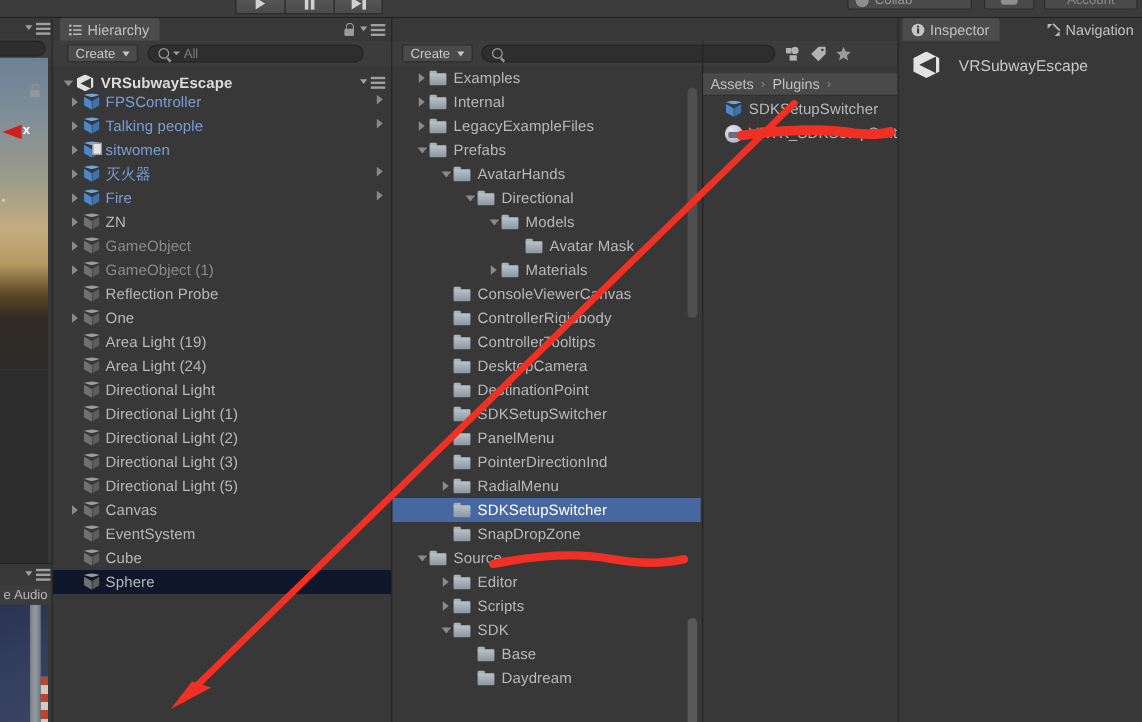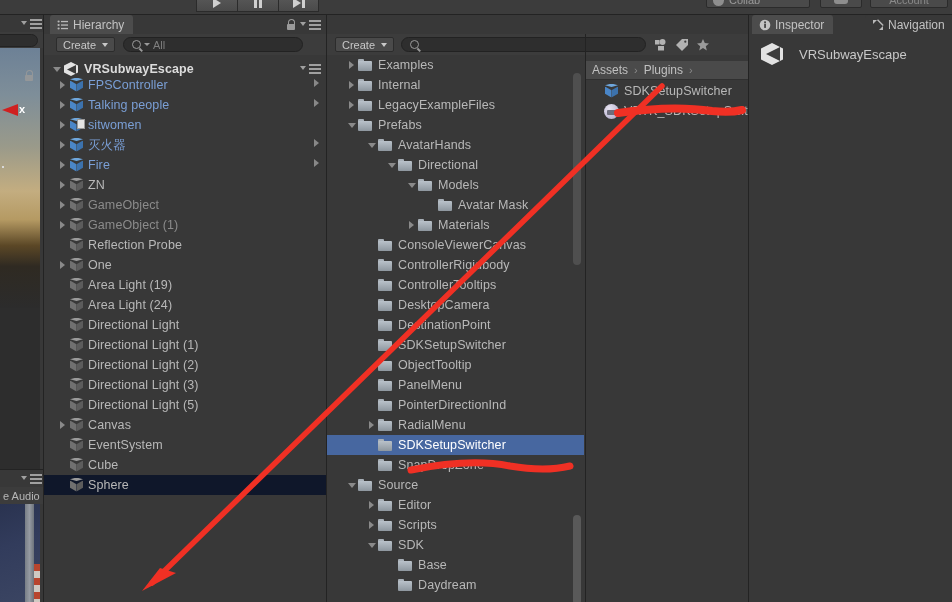--- a/index.html
+++ b/index.html
@@ -631,29 +631,20 @@
           </span>
           <span class="lbl">SDKSetupSwitcher</span>
         </div>
         <div class="row">
           <span style="width: 38px; flex: 0 0 auto;"></span>
           <span class="arrow none"></span>
           <span class="folder" style="margin-right: 5px; flex: 0 0 auto;">
             <span class="tabf"></span>
             <span class="body"></span>
           </span>
-          <span class="lbl">ObjectTooltip</span>
-        </div>
-        <div class="row">
-          <span style="width: 38px; flex: 0 0 auto;"></span>
-          <span class="arrow none"></span>
-          <span class="folder" style="margin-right: 5px; flex: 0 0 auto;">
-            <span class="tabf"></span>
-            <span class="body"></span>
-          </span>
           <span class="lbl">PanelMenu</span>
         </div>
         <div class="row">
           <span style="width: 38px; flex: 0 0 auto;"></span>
           <span class="arrow none"></span>
           <span class="folder" style="margin-right: 5px; flex: 0 0 auto;">
             <span class="tabf"></span>
             <span class="body"></span>
           </span>
           <span class="lbl">PointerDirectionInd</span>

